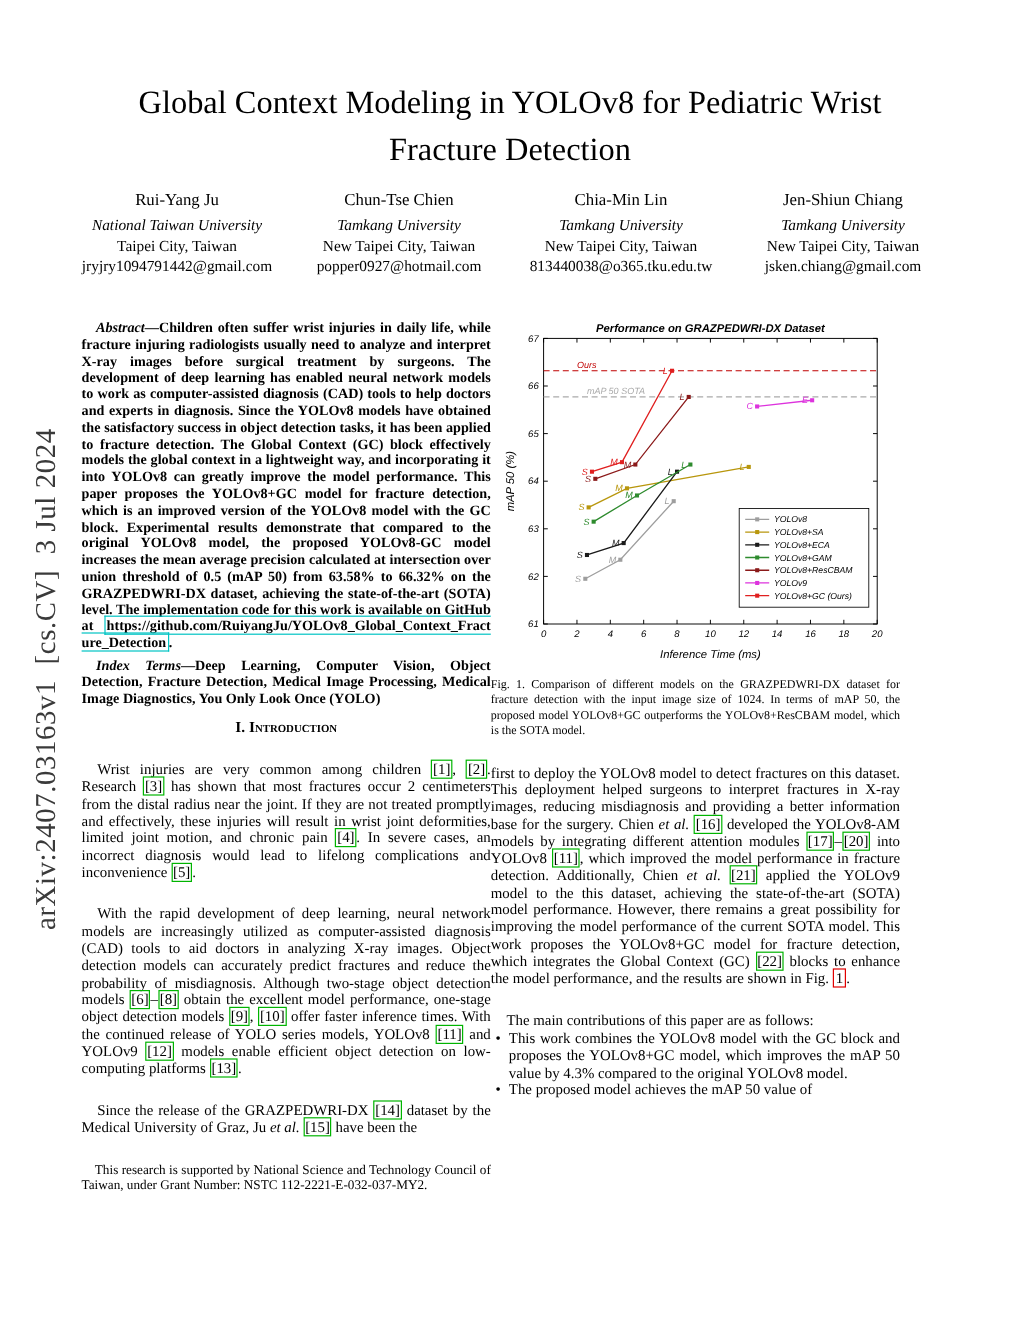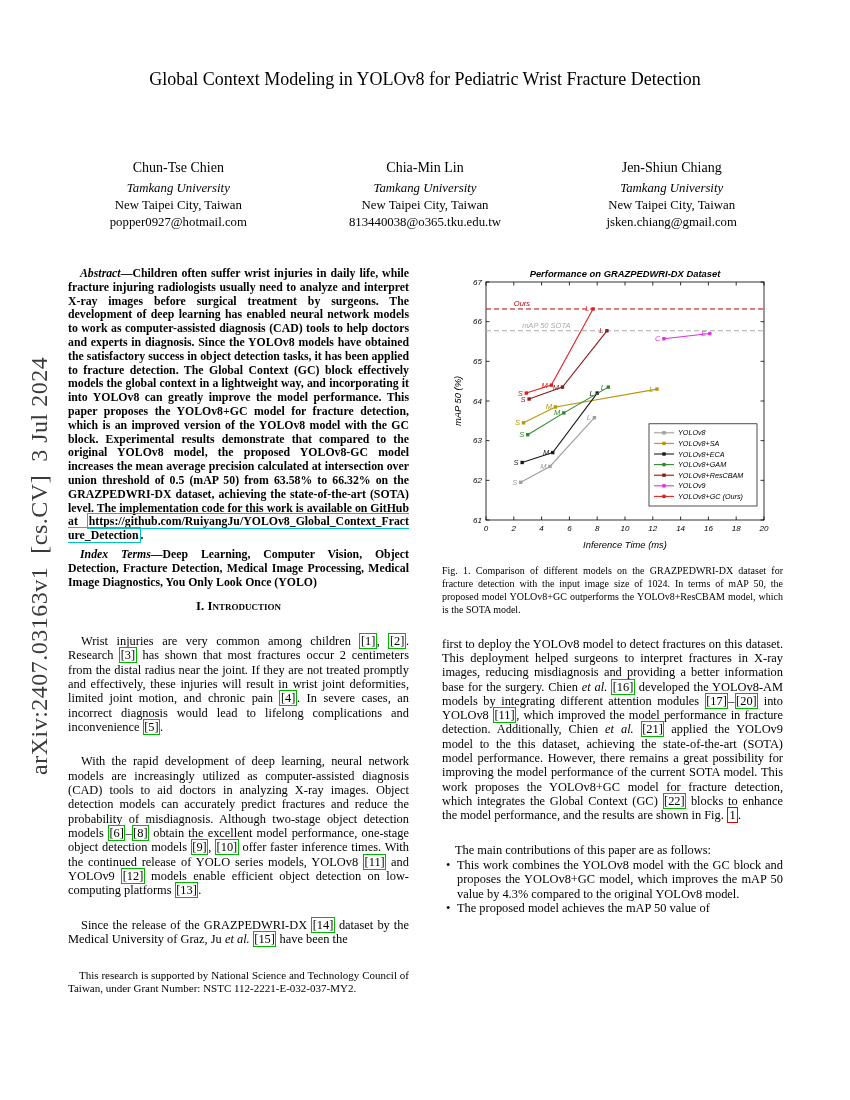--- a/index.html
+++ b/index.html
@@ -8,33 +8,33 @@
     width:850px; height:1100px; position:relative; overflow:hidden;
     font-family:"Liberation Serif", serif; color:#000;
   }
   .arxiv-strip {
     position:absolute; left:26px; top:775px;
     transform:rotate(-90deg); transform-origin:left top;
     white-space:pre; font-size:24px; letter-spacing:.5px; color:#3a3a3a;
   }
   .title {
     position:absolute; top:66px; left:75px; width:700px;
-    text-align:center; font-size:18px; font-weight:400; line-height:1.45;
+    text-align:center; font-size:27px; font-weight:400; line-height:1.45;
   }
   .authors {
     position:absolute; top:160px; left:55px; width:740px;
     display:flex; flex-direction:row;
   }
   .author { flex:1 1 0; text-align:center; }
   .author .name { font-size:14px; margin-bottom:4px; }
   .author .affil { font-style:italic; }
   .author .affil, .author .city, .author .email { font-size:12.8px; line-height:1.32; }
   .columns {
     position:absolute; top:267px; left:68px; width:715px;
-    display:flex; gap:33px;
+    display:flex; 
   }
   .col { width:341px; font-size:12.4px; line-height:1.155; text-align:justify; }
   .abstract-par { font-weight:bold; font-size:11.8px; line-height:1.17; text-indent:12px; }
   .index-par { font-weight:bold; font-size:11.8px; line-height:1.17; text-indent:12px; margin-top:5px; }
   .sec-heading {
     text-align:center; font-variant:small-caps; font-size:12.8px;
     margin-top:10px; margin-bottom:3px; text-indent:0;
   }
   .par { text-indent:13px;margin-top:20px; }
   .par.noindent { text-indent:0; }
@@ -56,20 +56,26 @@
 </head>
 <body>
 
 <div class="page">
 
   <div class="arxiv-strip">arXiv:2407.03163v1  [cs.CV]  3 Jul 2024</div>
 
   <h1 class="title">Global Context Modeling in YOLOv8 for Pediatric Wrist Fracture Detection</h1>
 
   <div class="authors" id="authors">
+      <div class="author">
+        <div class="name">Rui-Yang Ju</div>
+        <div class="affil">National Taiwan University</div>
+        <div class="city">Taipei City, Taiwan</div>
+        <div class="email">jryjry1094791442@gmail.com</div>
+      </div>
       <div class="author">
         <div class="name">Chun-Tse Chien</div>
         <div class="affil">Tamkang University</div>
         <div class="city">New Taipei City, Taiwan</div>
         <div class="email">popper0927@hotmail.com</div>
       </div>
       <div class="author">
         <div class="name">Chia-Min Lin</div>
         <div class="affil">Tamkang University</div>
         <div class="city">New Taipei City, Taiwan</div>

